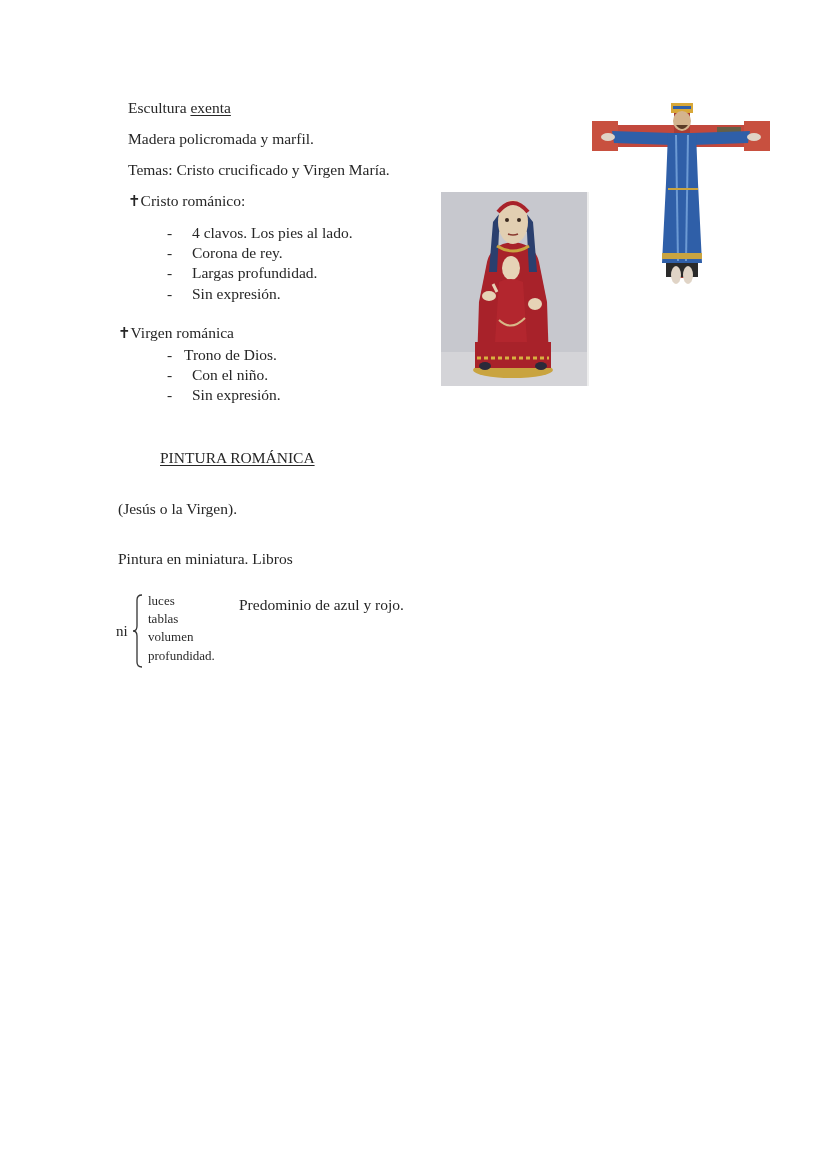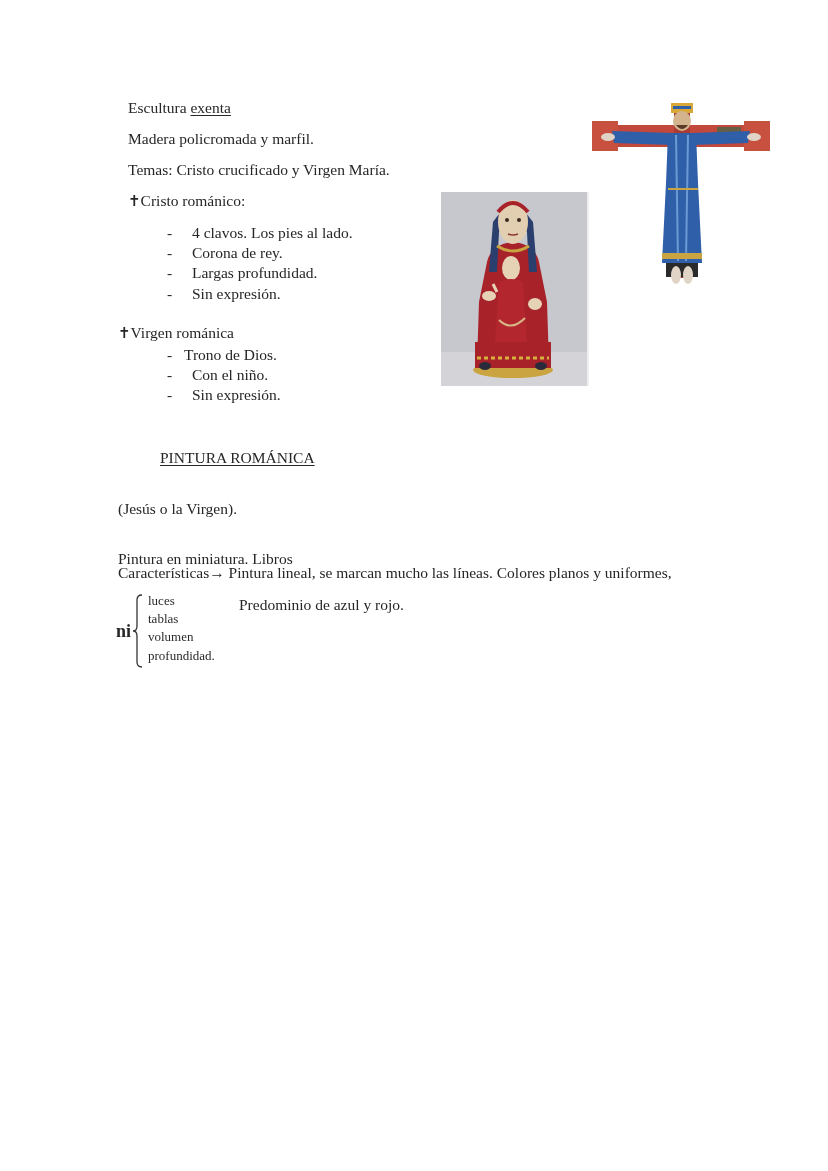--- a/index.html
+++ b/index.html
@@ -116,25 +116,22 @@
 
       <rect x="74" y="160" width="32" height="14" fill="#2a2a2a"></rect>
       <ellipse cx="84" cy="172" rx="5" ry="9" fill="#e0d4c6"></ellipse>
       <ellipse cx="96" cy="172" rx="5" ry="9" fill="#e0d4c6"></ellipse>
     </svg>
   </div>
 
   <div class="t u" style="left:118px; top:449px;margin-left:42px;">PINTURA ROMÁNICA</div>
   <div class="t" style="left:118px; top:500px;">(Jesús o la Virgen).</div>
   <div class="t" style="left:118px; top:550px;">Pintura en miniatura. Libros</div>
-  <div class="t" style="left:118px; top:564px;">
-    <span>Características</span><span>→</span><span> Pintura lineal, se marcan mucho las líneas. Colores planos y uniformes,</span>
-  </div>
 
-  <div class="t" style="left:116px; top:622px; font-size:18px;font-weight:bold;">ni</div>
+  <div class="t" style="left:116px; top:622px; font-size:15px;">ni</div>
   <svg class="brace" style="left:132px; top:594px;" width="12" height="74" viewBox="0 0 12 74">
     <path d="M10 1 Q5 1 5 6 L5 32 Q5 37 1 37 Q5 37 5 42 L5 68 Q5 73 10 73" stroke="#333" stroke-width="1.3" fill="none"></path>
   </svg>
   <div class="small" style="left:148px; top:593px;">luces</div>
   <div class="small" style="left:148px; top:611px;">tablas</div>
   <div class="small" style="left:148px; top:629px;">volumen</div>
   <div class="small" style="left:148px; top:648px;">profundidad.</div>
   <div class="t" style="left:239px; top:596px;">Predominio de azul y rojo.</div>
 
 </div>

